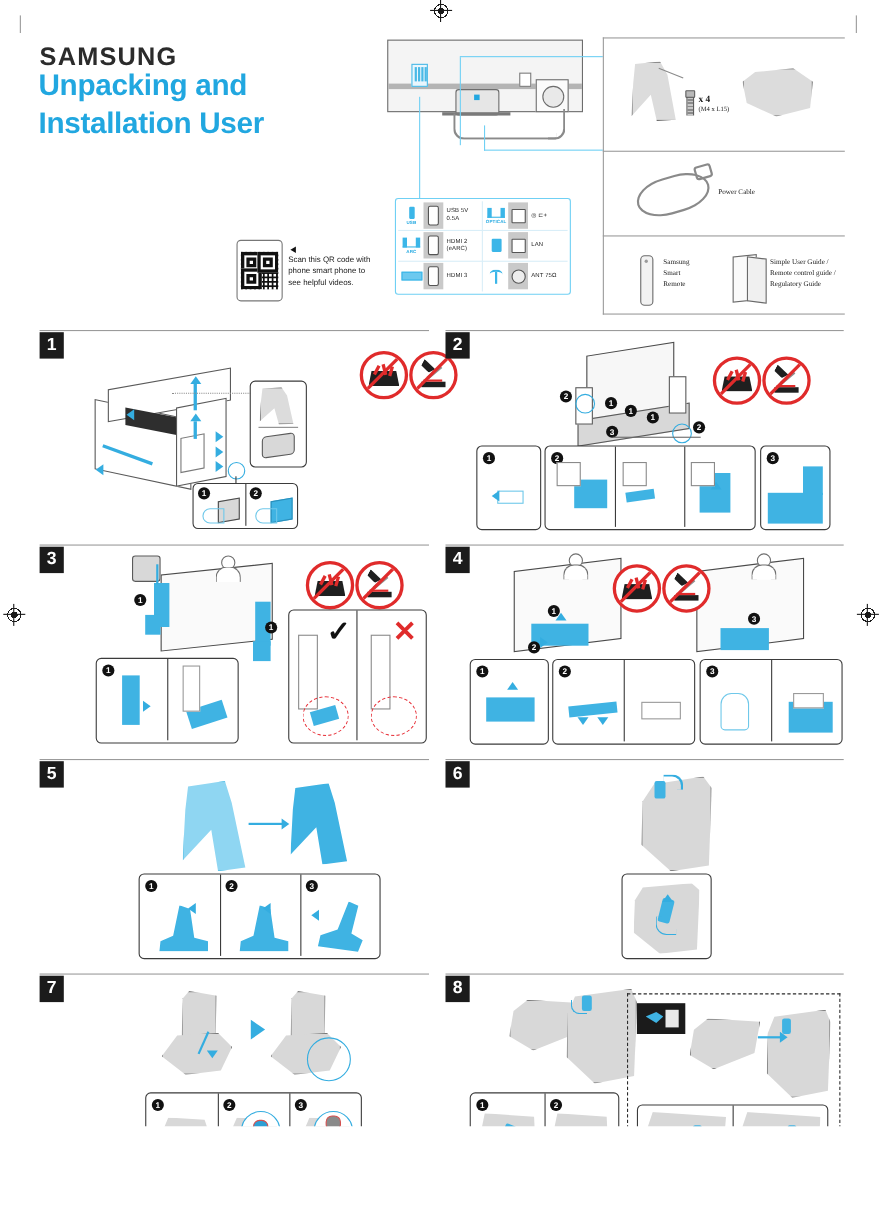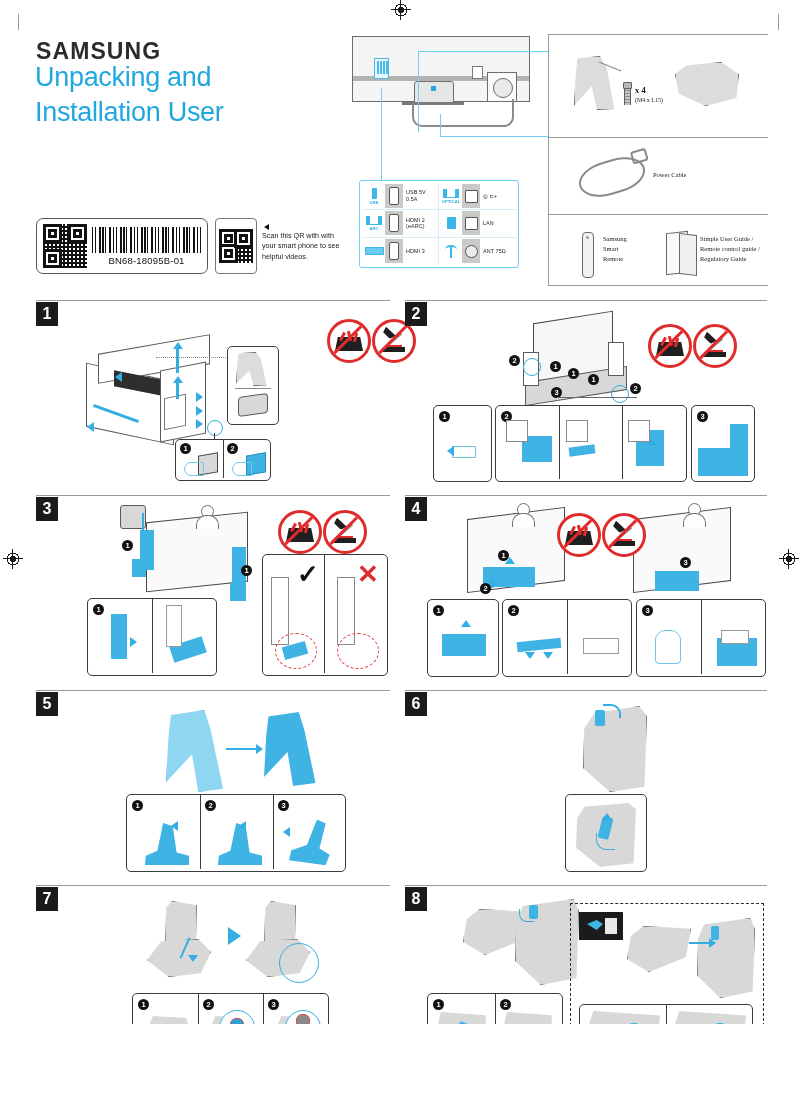--- a/index.html
+++ b/index.html
@@ -44,21 +44,21 @@
     font-size:23px;
     font-weight:bold;
     letter-spacing:1.1px;
     color:#2b2b2b;
     font-family:"Liberation Sans", sans-serif;
   }
   .title{
     position:absolute;
     left:35px; top:60px;
     font-size:27px;
-    font-weight:normal;
+    font-weight:bold;
     line-height:1.28;
     letter-spacing:-0.3px;
     color:#21a7e0;
     font-family:"Liberation Sans", sans-serif;
   }
 
   
   .barcode-box{
     position:absolute;
     left:36px; top:218px;
@@ -470,36 +470,27 @@
   <div class="regmark" style="left:394px; top:1099px;"></div>
   <div class="cropline" style="left:18px; top:14px; width:1px; height:16px;"></div>
   <div class="cropline" style="left:778px; top:14px; width:1px; height:16px;"></div>
 
   <div class="samsung-logo">SAMSUNG</div>
   <div class="title">
     <div>Unpacking and</div>
     <div>Installation User</div>
   </div>
 
-  <div class="barcode-box">
-    <div class="qr">
-        <div class="qr-corner-bl"></div>
-      </div>
-    <div class="barcode-right">
-      <div class="bars"></div>
-      <div class="barcode-num">BN68-18095B-01</div>
-    </div>
-  </div>
   <div class="qr-scan-box">
     <div class="qr">
         <div class="qr-corner-bl"></div>
       </div>
   </div>
   <div class="scan-arrow" style="left:264px; top:224px;"></div>
-  <div class="scan-text" style="top:231px;">Scan this QR with with your smart phone to see helpful videos.</div>
+  <div class="scan-text" style="top:231px;">Scan this QR code with phone smart phone to see helpful videos.</div>
 
   <div class="tv-diagram">
     <div class="tv-body"></div>
     <div class="tv-band"></div>
     <div class="tv-ports-cluster">
         <i></i>
       </div>
     <div class="tv-small-port"></div>
     <div class="tv-stand">
         <div class="tv-stand-dot"></div>

